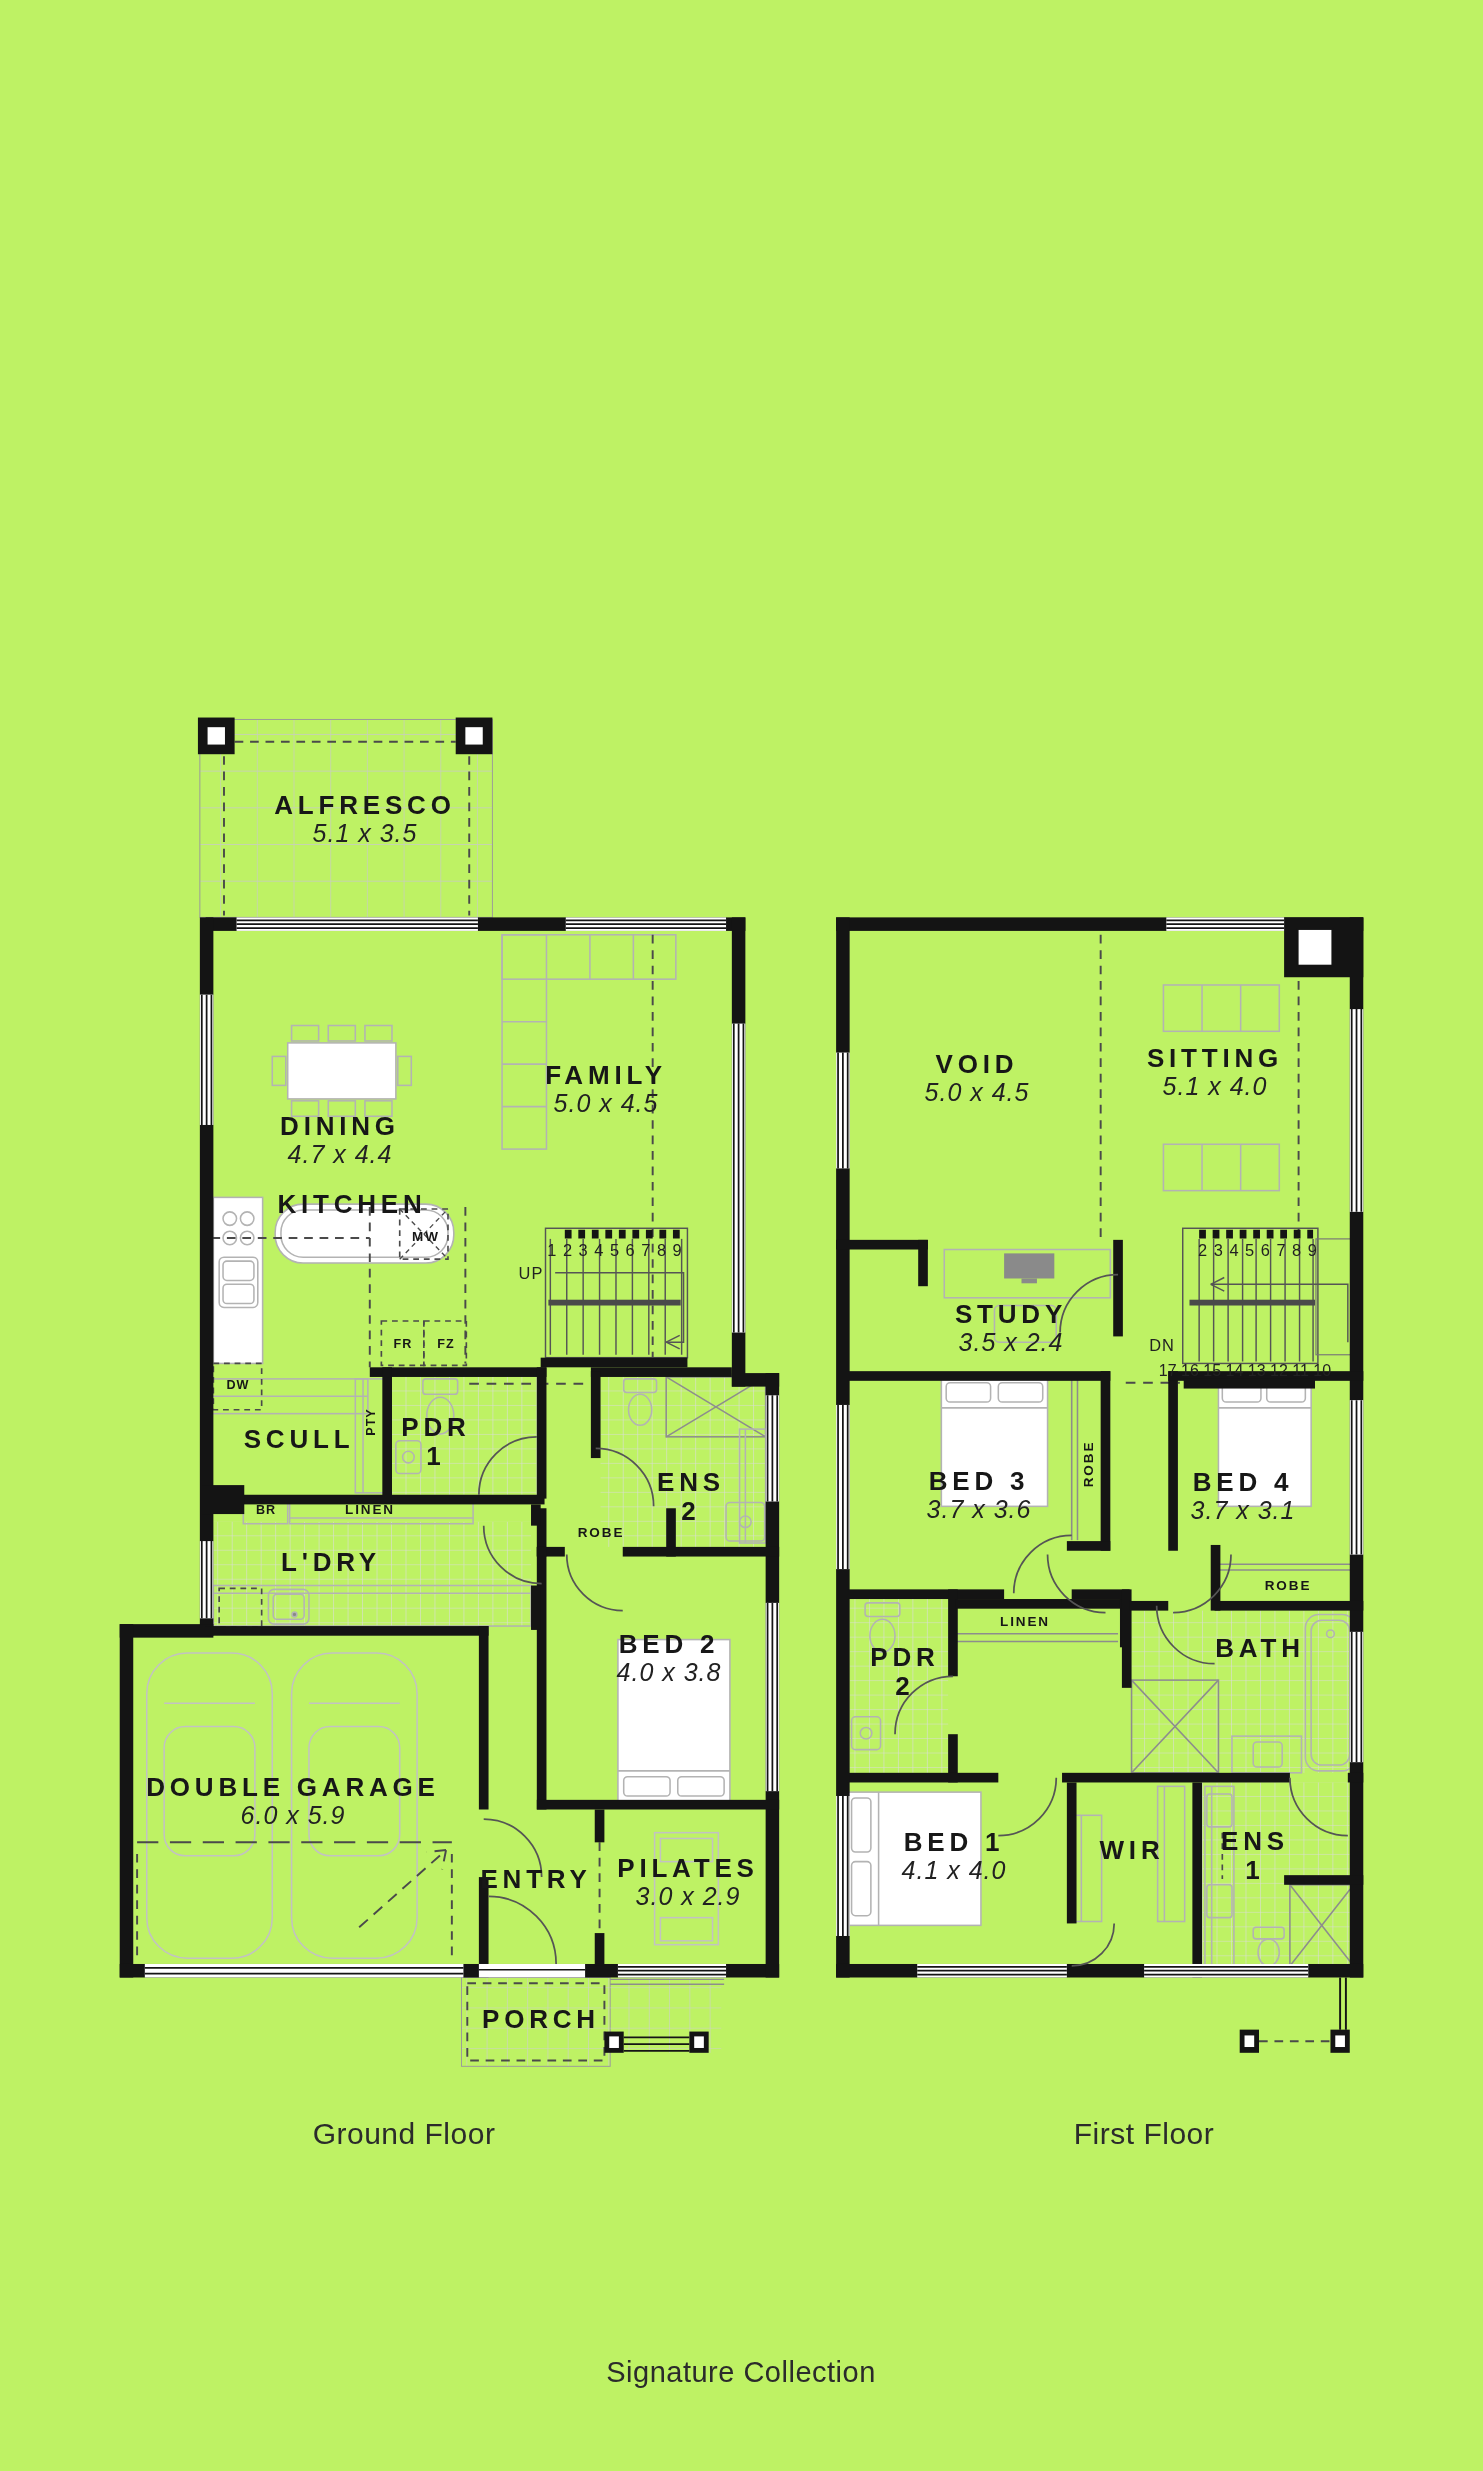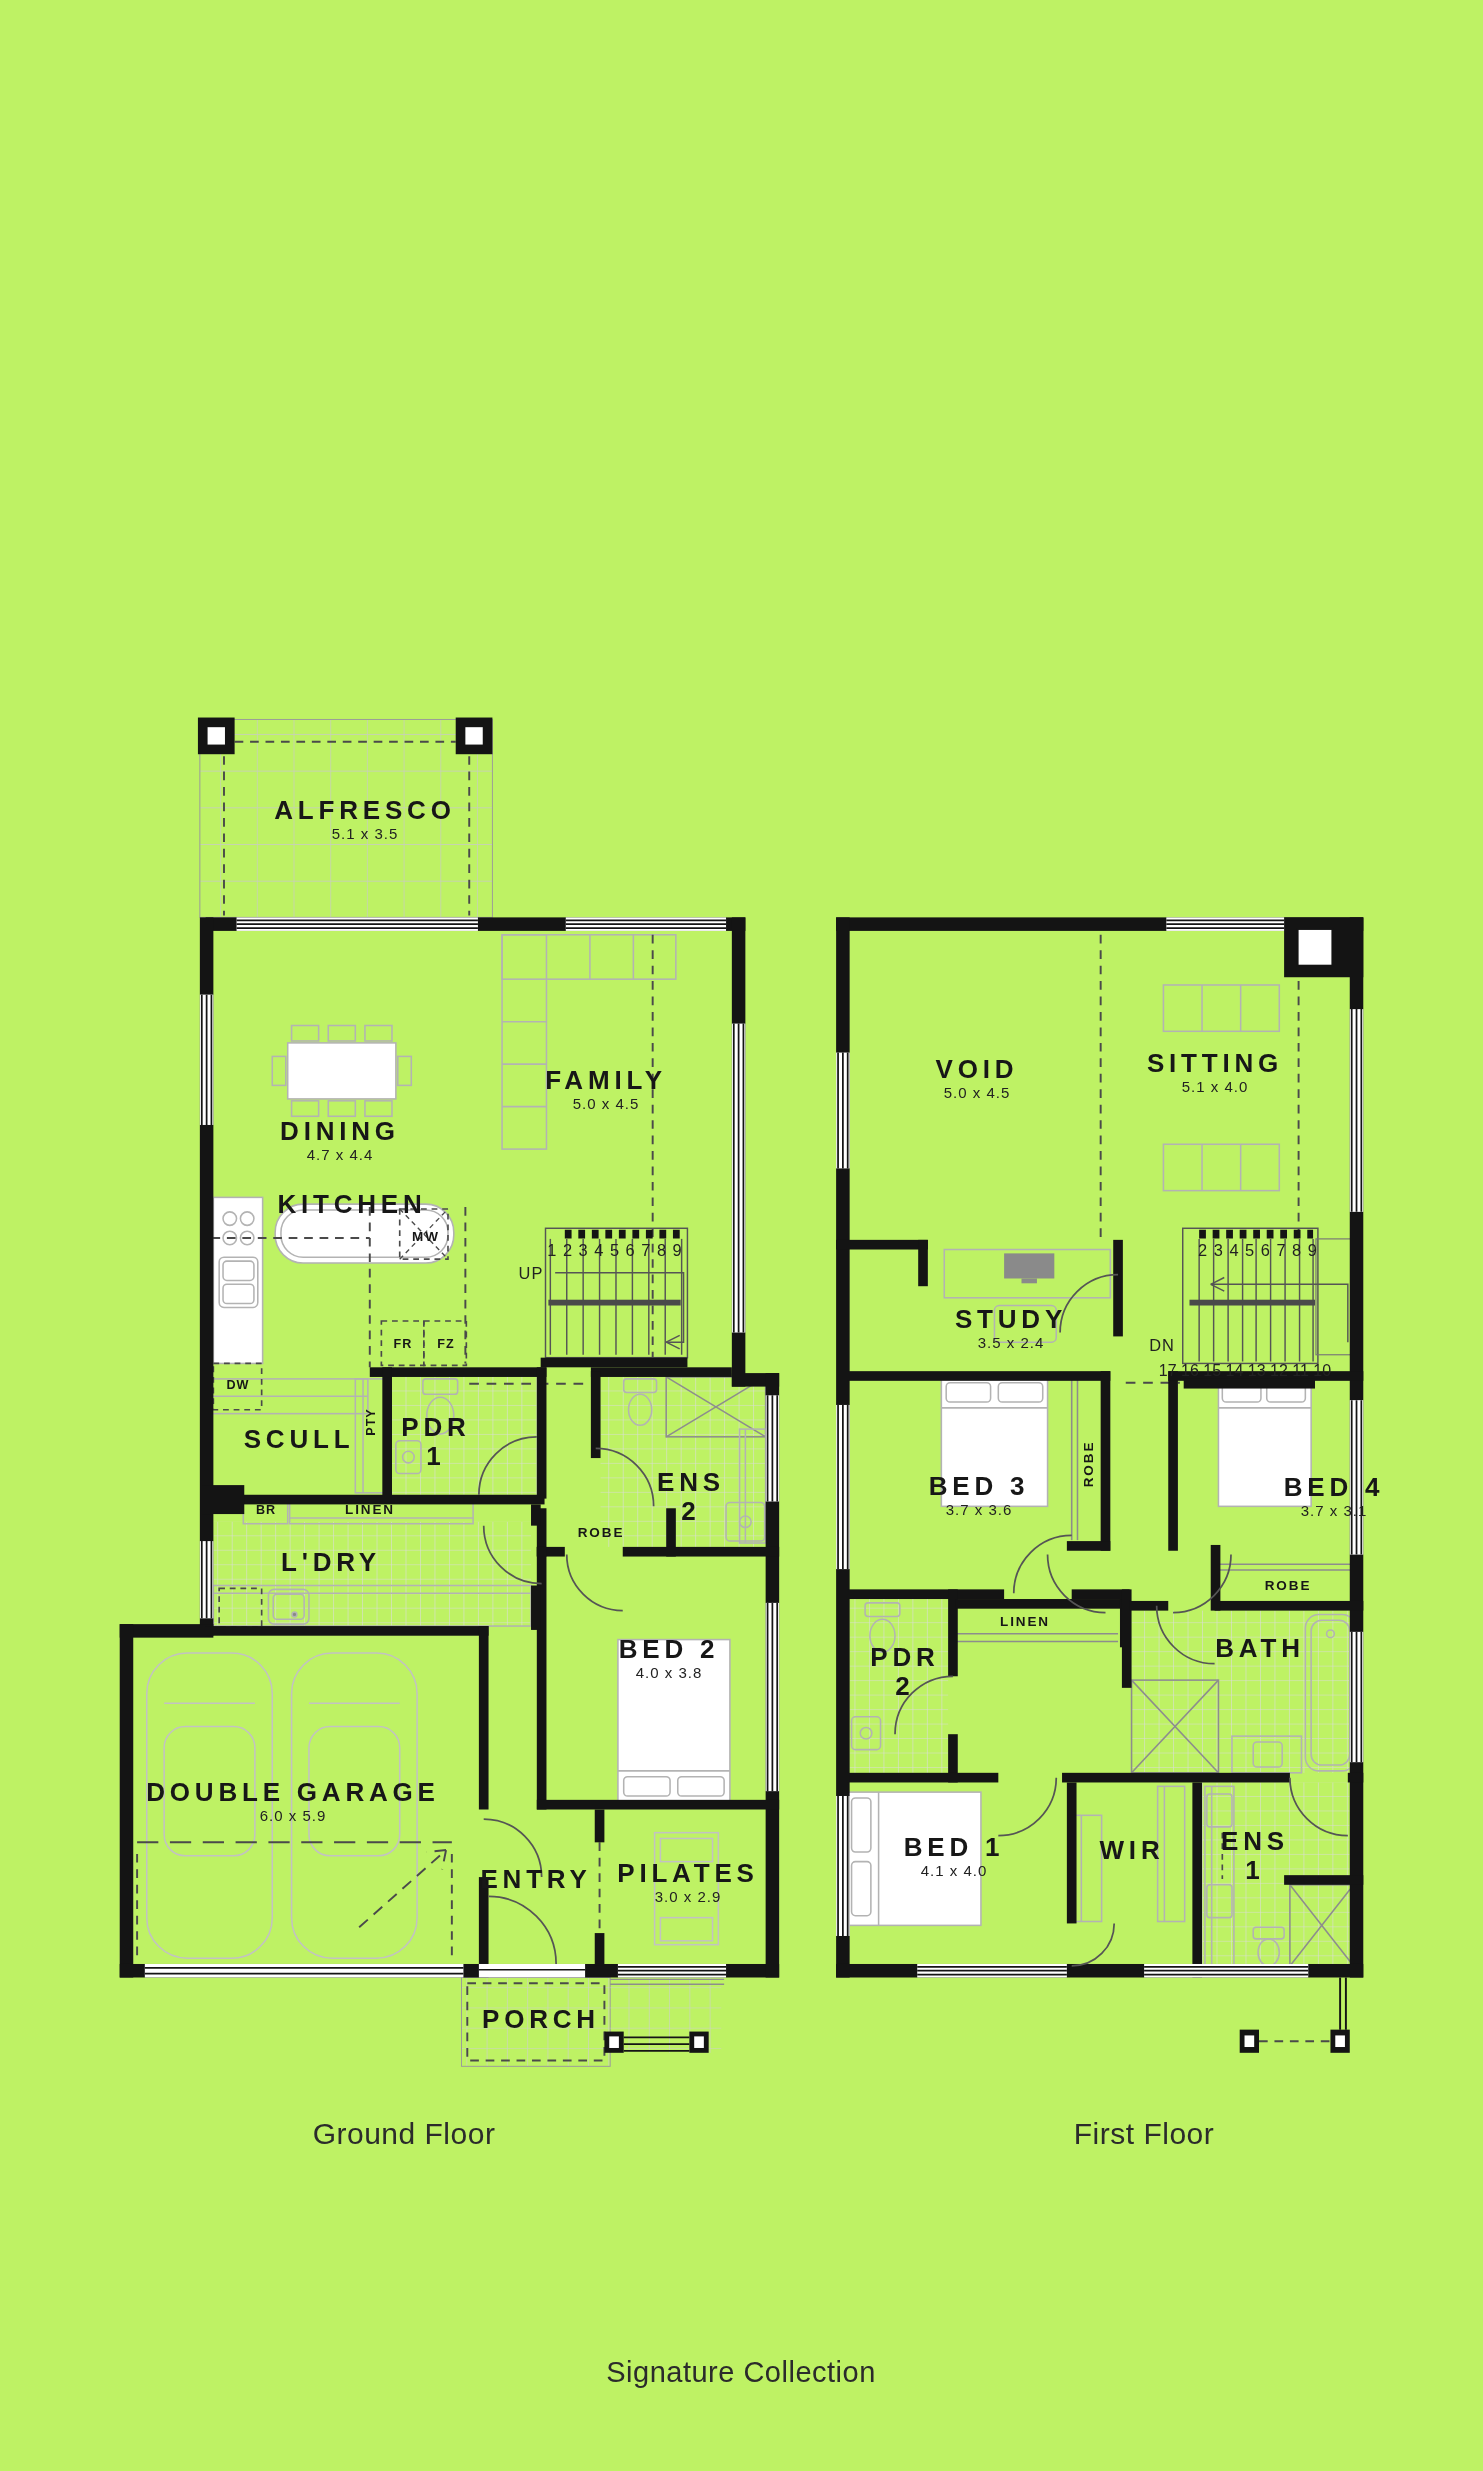--- a/index.html
+++ b/index.html
@@ -2,21 +2,21 @@
 <html><head>
 <meta charset="utf-8">
 <style>
   html,body{margin:0;padding:0;background:#fff;}
   #page{position:relative;width:1483px;height:2472px;background:#bef264;overflow:hidden;
         font-family:"Liberation Sans",sans-serif;color:#1c1c1c;}
   #plan-svg{position:absolute;left:0;top:0;}
   .lbl{position:absolute;transform:translate(-50%,-50%);text-align:center;white-space:nowrap;
        display:flex;flex-direction:column;align-items:center;gap:2.9px;line-height:1;}
   .rm{font-weight:700;font-size:26px;letter-spacing:4.8px;color:#171717;}
-  .dim{font-weight:400;font-size:15px;letter-spacing:1px;color:#222;}
+  .dim{font-weight:400;font-size:25px;letter-spacing:1px;color:#222;font-style:italic;}
   .sm{font-weight:700;font-size:13.5px;letter-spacing:1.9px;color:#171717;}
   .tinysm{font-weight:700;font-size:12.6px;letter-spacing:1px;color:#171717;}
   .vert{transform:translate(-50%,-50%) rotate(-90deg);}
   .updn{font-weight:400;font-size:16.4px;letter-spacing:1px;color:#222;}
   .num{font-weight:400;font-size:16.4px;letter-spacing:1px;color:#222;}
   .num2{font-weight:400;font-size:16px;letter-spacing:0;color:#222;}
   .floorlbl{font-weight:300;font-size:30px;letter-spacing:0.5px;color:#2b2b2b;}
   .brand{font-weight:300;font-size:29px;letter-spacing:0.5px;color:#2b2b2b;}
 </style>
 </head>
@@ -475,21 +475,21 @@
   <span class="dim">3.5 x 2.4</span>
 </div>
 <div class="lbl updn" style="left:1162px;top:1345px">DN</div>
 <div class="lbl num" style="left:1258px;top:1250px">2 3 4 5 6 7 8 9</div>
 <div class="lbl num2" style="left:1245px;top:1371px">17 16 15 14 13 12 11 10</div>
 <div class="lbl" style="left:979px;top:1495px">
   <span class="rm">BED 3</span>
   <span class="dim">3.7 x 3.6</span>
 </div>
 <div class="lbl sm vert" style="left:1089px;top:1464px">ROBE</div>
-<div class="lbl" style="left:1334px;top:1496px">
+<div class="lbl" style="left:1243px;top:1496px">
   <span class="rm">BED 4</span>
   <span class="dim">3.7 x 3.1</span>
 </div>
 <div class="lbl" style="left:905px;top:1671px">
   <span class="rm">PDR</span>
   <span class="rm">2</span>
 </div>
 <div class="lbl sm" style="left:1025px;top:1622px">LINEN</div>
 <div class="lbl" style="left:1260px;top:1648px">
   <span class="rm">BATH</span>

